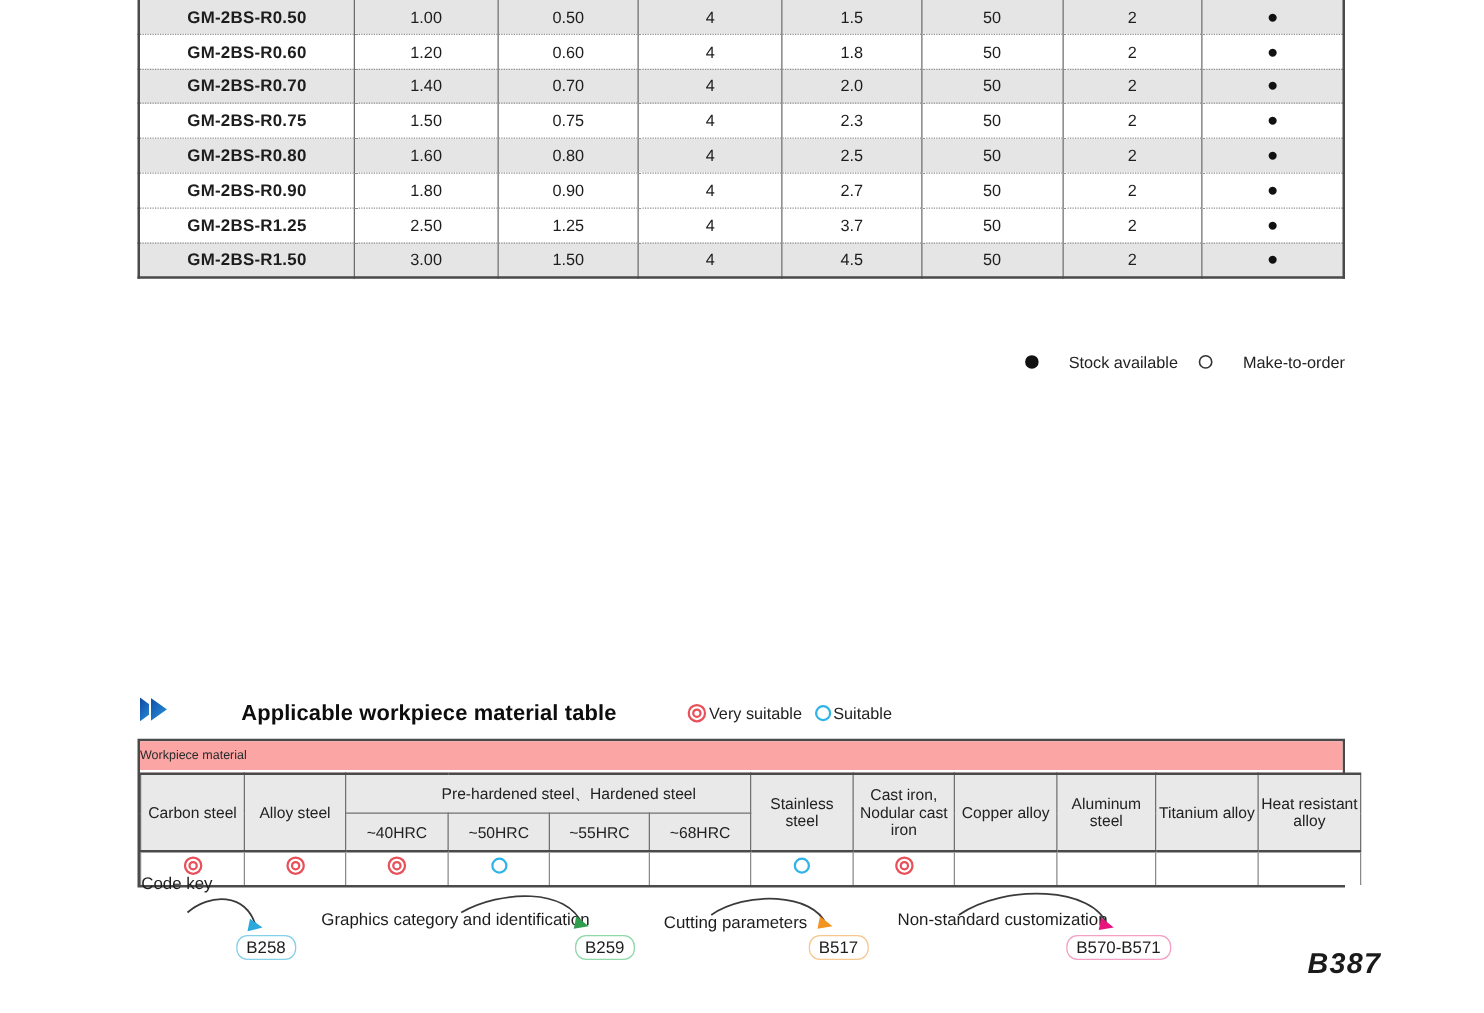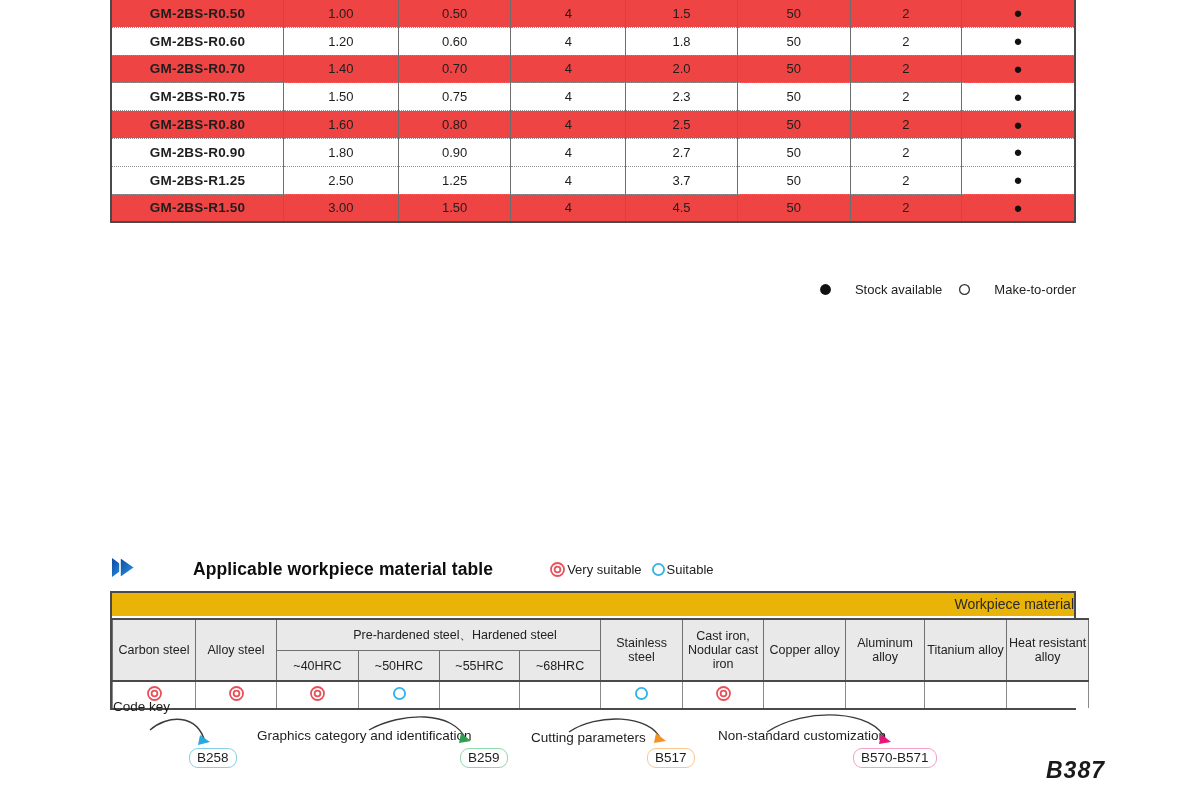--- a/index.html
+++ b/index.html
@@ -13,21 +13,21 @@
     border-collapse:collapse;table-layout:fixed;width:966px;
     border-left:2px solid #4a4a4a;border-right:2px solid #4a4a4a;border-bottom:2px solid #4a4a4a;
   }
   .product-table td{
     height:26.8px;text-align:center;vertical-align:middle;
     font-size:13px;color:#1d1d1d;padding:0;
     border-left:1.3px solid #6e6e6e;border-right:1.3px solid #6e6e6e;
     border-top:1px dotted #8f8f8f;
   }
   .product-table tr:first-child td{border-top:none;}
-  .product-table tr.alt td{background:#ef4444;}
+  .product-table tr.alt td{background:#e5e5e5;}
   .product-table td.model{font-weight:bold;font-size:13.5px;letter-spacing:.2px;}
   .stock-dot{font-size:15px;line-height:1;color:#111;}
   
   .stock-legend{
     position:absolute;left:760px;top:282px;width:316px;
     display:flex;justify-content:flex-end;align-items:center;gap:16px;
     font-size:13px;color:#222;
   }
   .stock-legend .item{display:flex;align-items:center;gap:23px;}
   
@@ -38,22 +38,22 @@
     margin-left:11px;font-size:17.5px;font-weight:bold;color:#0d0d0d;letter-spacing:.1px;
   }
   .suit-legend{display:flex;align-items:center;margin-left:12px;gap:9px;}
   .suit-legend .item{display:flex;align-items:center;gap:1px;font-size:13px;color:#222;}
   
   .material-block{
     position:absolute;left:110px;top:591px;width:962px;
     border:2px solid #4a4a4a;background:#fff;
   }
   .material-band{
-    height:23px;background:#eab308;border-bottom:2px solid #ffffff;
-    text-align:right;font-size:14px;color:#2a2a2a;line-height:23px;
+    height:23px;background:#fca5a5;border-bottom:2px solid #ffffff;
+    text-align:left;font-size:10px;color:#2a2a2a;line-height:23px;
   }
   .material-table{
     border-collapse:collapse;table-layout:fixed;width:100%;
     border-top:2px solid #4a4a4a;
   }
   .material-table th{
     background:#e9e9e9;font-weight:normal;font-size:12.5px;line-height:1.12;
     color:#222;border:1.3px solid #707070;padding:2px 1px;text-align:center;vertical-align:middle;
   }
   .material-table th.group{height:26px;padding-left:34px;}
@@ -226,21 +226,21 @@
         <col style="width: 82px;">
       </colgroup>
     <tbody id="material-body">
         <tr>
           <th rowspan="2">Carbon steel</th>
           <th rowspan="2">Alloy steel</th>
           <th colspan="4" class="group">Pre-hardened steel、Hardened steel</th>
           <th rowspan="2">Stainless steel</th>
           <th rowspan="2">Cast iron, Nodular cast iron</th>
           <th rowspan="2">Copper alloy</th>
-          <th rowspan="2">Aluminum alloy</th>
+          <th rowspan="2">Aluminum steel</th>
           <th rowspan="2">Titanium alloy</th>
           <th rowspan="2">Heat resistant alloy</th>
         </tr>
         <tr>
           <th class="sub">~40HRC</th>
           <th class="sub">~50HRC</th>
           <th class="sub">~55HRC</th>
           <th class="sub">~68HRC</th>
         </tr>
         <tr>

